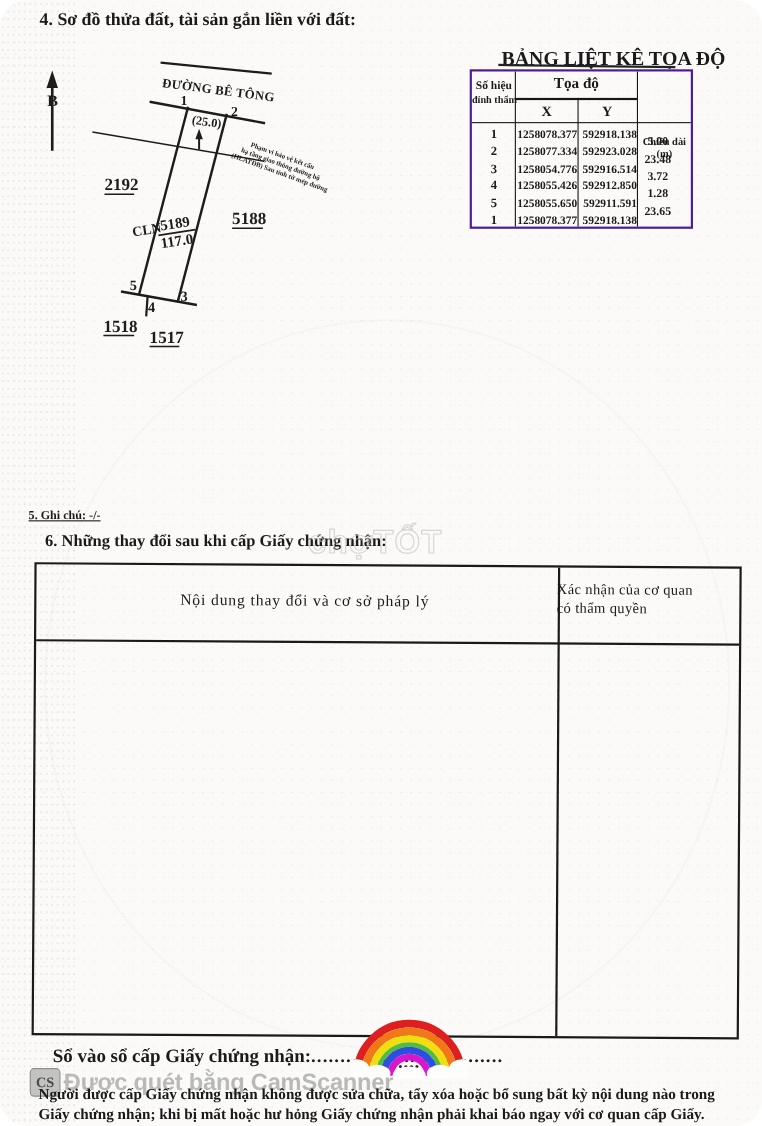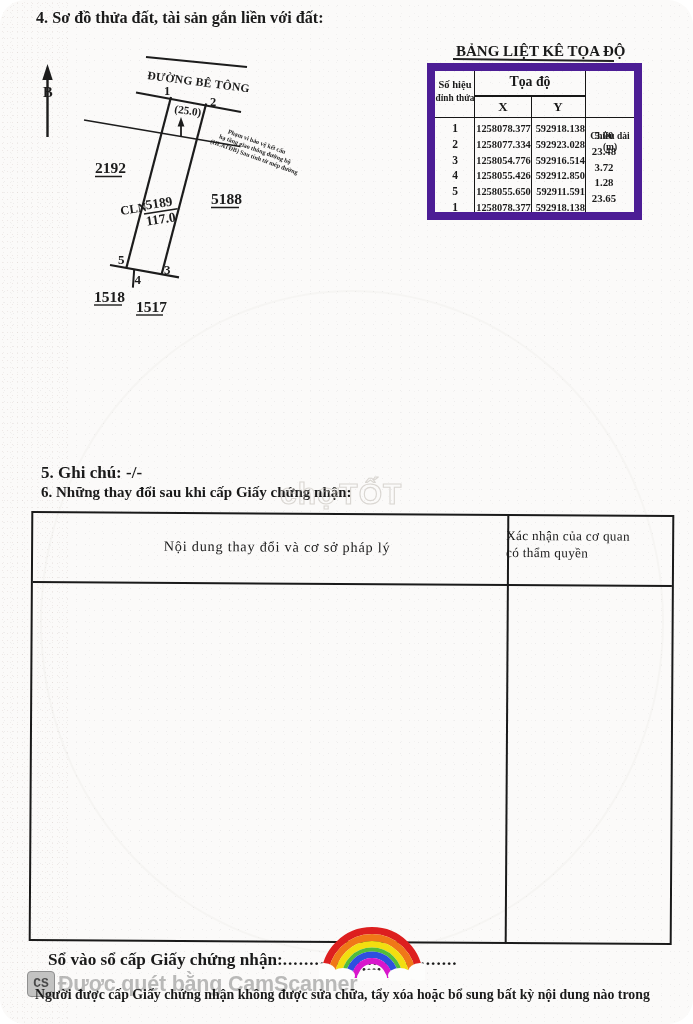--- a/index.html
+++ b/index.html
@@ -61,41 +61,41 @@
       <text x="1" y="12" font-size="13.5">117.0</text>
     </g>
     <text x="121" y="215" font-size="12.5" font-weight="bold" fill="#1c1c1c" font-family="Liberation Serif,serif" transform="rotate(-9 121 215)">CLN</text>
     <g transform="translate(217,124) rotate(20)" fill="#1c1c1c" font-family="Liberation Serif,serif" font-weight="bold" font-size="6.2">
       <text x="13" y="5">Phạm vi bảo vệ kết cấu</text>
       <text x="6.5" y="12.6">hạ tầng giao thông đường bộ</text>
       <text x="0" y="20.2">(HLATĐB) Sau tính từ mép đường</text>
     </g>
   </svg>
 
-  <div class="abs b" style="left:456px;top:43px;font-size:15px;letter-spacing:0px;">BẢNG LIỆT KÊ TỌA ĐỘ</div>
+  <div class="abs b" style="left:456px;top:43px;font-size:18px;letter-spacing:0px;">BẢNG LIỆT KÊ TỌA ĐỘ</div>
   <div class="abs" style="left:453px;top:58.5px;width:161px;height:1.8px;background:#222;transform:rotate(0.7deg);"></div>
 
-  <div class="abs" style="left:427px;top:63px;width:199px;height:141px;border:8px solid #4c1d95;font-weight:bold;">
+  <div class="abs" style="left:427px;top:63px;width:199px;height:141px;border:2px solid #4c1d95;font-weight:bold;">
     <div class="abs" style="left:38.6px;top:0;width:1.7px;height:100%;background:#161616;"></div>
     <div class="abs" style="left:95.8px;top:24.3px;width:1.7px;height:116.7px;background:#161616;"></div>
     <div class="abs" style="left:149.7px;top:0;width:1.7px;height:100%;background:#161616;"></div>
     <div class="abs" style="left:38.6px;top:24.3px;width:112.8px;height:1.7px;background:#161616;"></div>
     <div class="abs" style="left:0;top:45.6px;width:100%;height:1.7px;background:#161616;"></div>
-    <div class="abs" style="left:0;top:7px;width:40px;text-align:center;font-size:10.5px;line-height:13px;white-space:nowrap;">Số hiệu<br><span style="font-size:9.3px;">đỉnh thửa</span></div>
+    <div class="abs" style="left:0;top:7px;width:40px;text-align:center;font-size:10.5px;line-height:13px;white-space:nowrap;">Số hiệu<br><span style="font-size:9.3px;">đỉnh thẩm</span></div>
     <div class="abs" style="left:40px;width:110px;text-align:center;font-size:13.8px;top:3px;">Tọa độ</div>
     <div class="abs" style="left:40px;top:28px;width:56px;text-align:center;font-size:13px;">X</div>
     <div class="abs" style="left:96px;top:28px;width:54px;text-align:center;font-size:13px;">Y</div>
     <div class="abs" style="left:151px;top:12px;width:48px;text-align:center;font-size:9.5px;line-height:10.5px;margin-top:48px;">Chiều dài<br>(m)</div>
     <div class="abs" style="left:0;top:50px;width:40px;text-align:center;font-size:11.5px;line-height:15.8px;">1<br>2<br>3<br>4<br>5<br>1</div>
     <div class="abs" style="left:40px;top:50px;width:57px;text-align:center;font-size:10.4px;line-height:15.8px;">1258078.377<br>1258077.334<br>1258054.776<br>1258055.426<br>1258055.650<br>1258078.377</div>
     <div class="abs" style="left:97px;top:50px;width:53px;text-align:right;font-size:10.4px;line-height:15.8px;">592918.138<br>592923.028<br>592916.514<br>592912.850<br>592911.591<br>592918.138</div>
     <div class="abs" style="left:151px;top:57px;width:36px;text-align:center;font-size:10.8px;line-height:15.8px;">5.00<br>23.48<br>3.72<br>1.28<br>23.65</div>
   </div>
 
-  <div class="abs b" style="left:41px;top:463px;font-size:17px;">5. Ghi chú: -/-</div>
+  <div class="abs b" style="left:26px;top:463px;font-size:11px;text-decoration:underline;">5. Ghi chú: -/-</div>
   <div class="abs b" style="left:41px;top:484px;font-size:15px;">6. Những thay đổi sau khi cấp Giấy chứng nhận:</div>
   <div class="abs" style="left:280px;top:477px;font-family:'Liberation Sans',sans-serif;font-weight:bold;font-size:30px;color:transparent;-webkit-text-stroke:1.1px rgba(195,190,184,0.6);letter-spacing:1px;">chợTỐT</div>
 
   <div class="abs" style="left:30px;top:513px;width:639px;height:426px;border:2px solid #1a1a1a;transform:rotate(0.35deg);">
     <div class="abs" style="left:0;top:68px;width:100%;height:2px;background:#1a1a1a;"></div>
     <div class="abs" style="left:474px;top:0;width:1.8px;height:100%;background:#1a1a1a;"></div>
     <div class="abs" style="left:7px;top:24px;width:474px;text-align:center;font-size:14.2px;letter-spacing:0.8px;">Nội dung thay đổi và cơ sở pháp lý</div>
     <div class="abs" style="left:473px;top:11px;width:161px;font-size:13.2px;letter-spacing:0.35px;line-height:17px;">Xác nhận của cơ quan<br>có thẩm quyền</div>
   </div>
 
@@ -117,17 +117,18 @@
 
     <g fill="#fdfdfc">
       <ellipse cx="5" cy="47" rx="12" ry="9"></ellipse>
       <ellipse cx="24" cy="51" rx="12" ry="8"></ellipse>
       <ellipse cx="53" cy="52.5" rx="15" ry="8"></ellipse>
       <ellipse cx="81" cy="51" rx="12" ry="8"></ellipse>
       <ellipse cx="101" cy="47" rx="12" ry="9"></ellipse>
     </g>
   </svg>
 
-  <div class="abs" style="left:27px;top:971px;width:26px;height:24px;background:rgba(185,185,185,0.85);border:1px solid #8f8f8f;border-radius:4px;text-align:center;font-family:Liberation Mono, monospace;font-weight:bold;font-size:13px;line-height:24px;color:#4a4a4a;">CS</div>
+  <div class="abs" style="left:27px;top:971px;width:26px;height:24px;background:rgba(185,185,185,0.85);border:1px solid #8f8f8f;border-radius:4px;text-align:center;font-family:Liberation Serif, serif;font-weight:bold;font-size:13px;line-height:24px;color:#4a4a4a;">CS</div>
   <div class="abs" style="left:58px;top:972px;font-family:'Liberation Sans',sans-serif;font-weight:bold;font-size:21.5px;color:rgba(125,125,125,0.52);letter-spacing:-0.2px;white-space:nowrap;">Được quét bằng CamScanner</div>
 
   <div class="abs b" style="left:35px;top:987px;font-size:13.8px;white-space:nowrap;">Người được cấp Giấy chứng nhận không được sửa chữa, tẩy xóa hoặc bổ sung bất kỳ nội dung nào trong</div>
+  <div class="abs b" style="left:35px;top:1005px;font-size:13.8px;white-space:nowrap;">Giấy chứng nhận; khi bị mất hoặc hư hỏng Giấy chứng nhận phải khai báo ngay với cơ quan cấp Giấy.</div>
 </div>
 
 </body></html>

